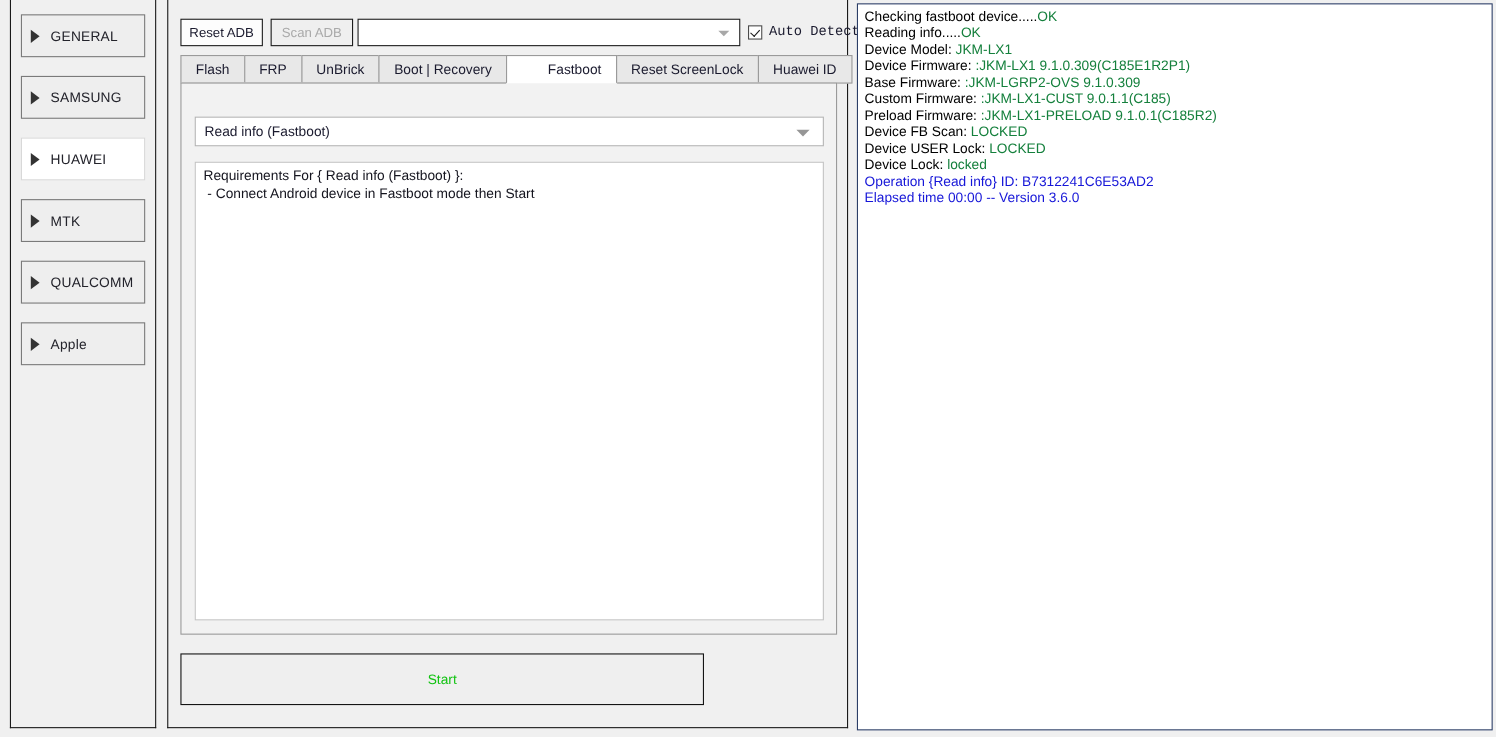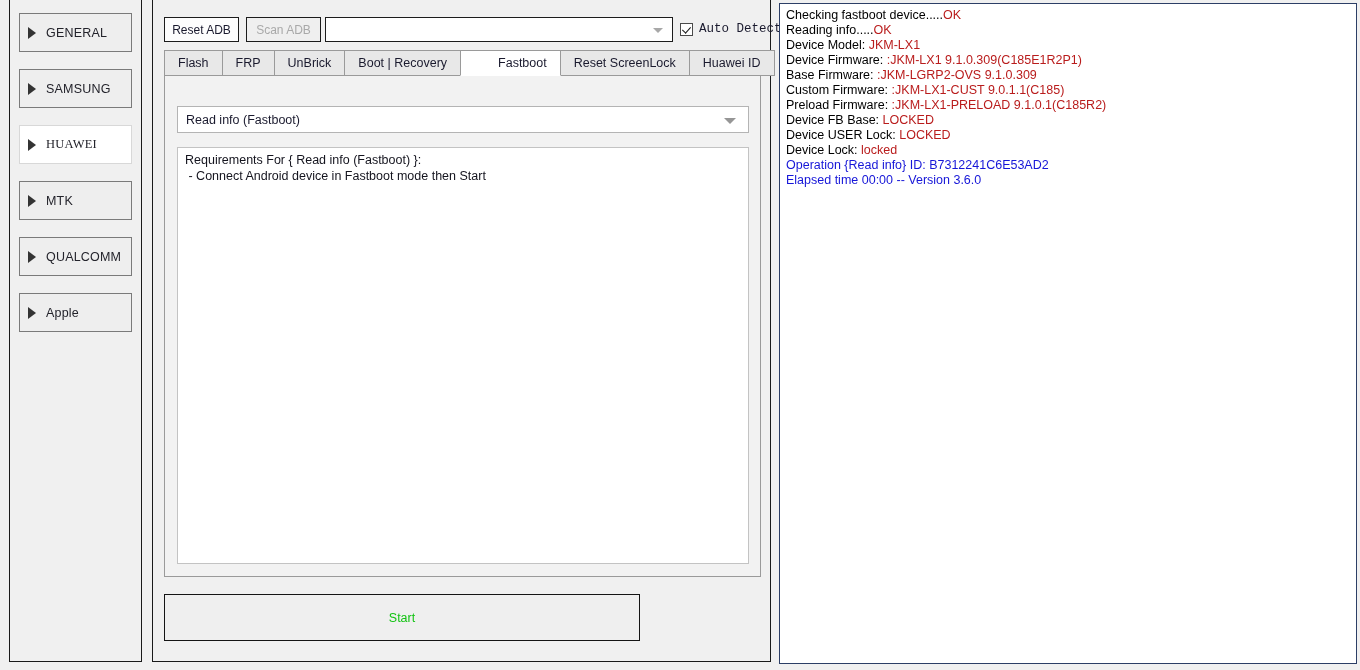--- a/index.html
+++ b/index.html
@@ -39,21 +39,20 @@
     border: 1px solid #7a7a7a;
     box-sizing: border-box;
     display: flex;
     align-items: center;
     padding-left: 8px;
     cursor: default;
   }
   .side-item.selected {
     background: #ffffff;
     border: 1px solid #d8d8d8;
-    font-family: Liberation Serif, serif;
   }
   .side-tri {
     width: 0; height: 0;
     border-left: 8px solid #333333;
     border-top: 6px solid transparent;
     border-bottom: 6px solid transparent;
     margin-right: 10px;
     flex: none;
   }
   .side-label {
@@ -251,21 +250,21 @@
     box-sizing: border-box;
     padding: 4px 6px;
     overflow: hidden;
   }
   .log-line {
     font-size: 12.5px;
     line-height: 15px;
     white-space: pre;
     color: #000000;
   }
-  .v-green { color: #b91c1c; margin-top: 23px; }
+  .v-green { color: #15803d; margin-top: 23px; }
   .l-blue  { color: #1616d8; }
 </style>
 </head>
 <body>
 
 <div id="app">
 
   <div id="sidebar">
       <div class="side-item" style="top: 13px;">
         <span class="side-tri"></span>
@@ -349,20 +348,20 @@
   </div>
 
   <div id="logpanel">
       <div class="log-line"><span>Checking fastboot device.....</span><span class="v-green">OK</span></div>
       <div class="log-line"><span>Reading info.....</span><span class="v-green">OK</span></div>
       <div class="log-line"><span>Device Model: </span><span class="v-green">JKM-LX1</span></div>
       <div class="log-line"><span>Device Firmware: </span><span class="v-green">:JKM-LX1 9.1.0.309(C185E1R2P1)</span></div>
       <div class="log-line"><span>Base Firmware: </span><span class="v-green">:JKM-LGRP2-OVS 9.1.0.309</span></div>
       <div class="log-line"><span>Custom Firmware: </span><span class="v-green">:JKM-LX1-CUST 9.0.1.1(C185)</span></div>
       <div class="log-line"><span>Preload Firmware: </span><span class="v-green">:JKM-LX1-PRELOAD 9.1.0.1(C185R2)</span></div>
-      <div class="log-line"><span>Device FB Base: </span><span class="v-green">LOCKED</span></div>
+      <div class="log-line"><span>Device FB Scan: </span><span class="v-green">LOCKED</span></div>
       <div class="log-line"><span>Device USER Lock: </span><span class="v-green">LOCKED</span></div>
       <div class="log-line"><span>Device Lock: </span><span class="v-green">locked</span></div>
       <div class="log-line"><span class="l-blue">Operation {Read info} ID: B7312241C6E53AD2</span></div>
       <div class="log-line"><span class="l-blue">Elapsed time 00:00 -- Version 3.6.0</span></div>
     </div>
 
 </div>
 
 </body></html>

